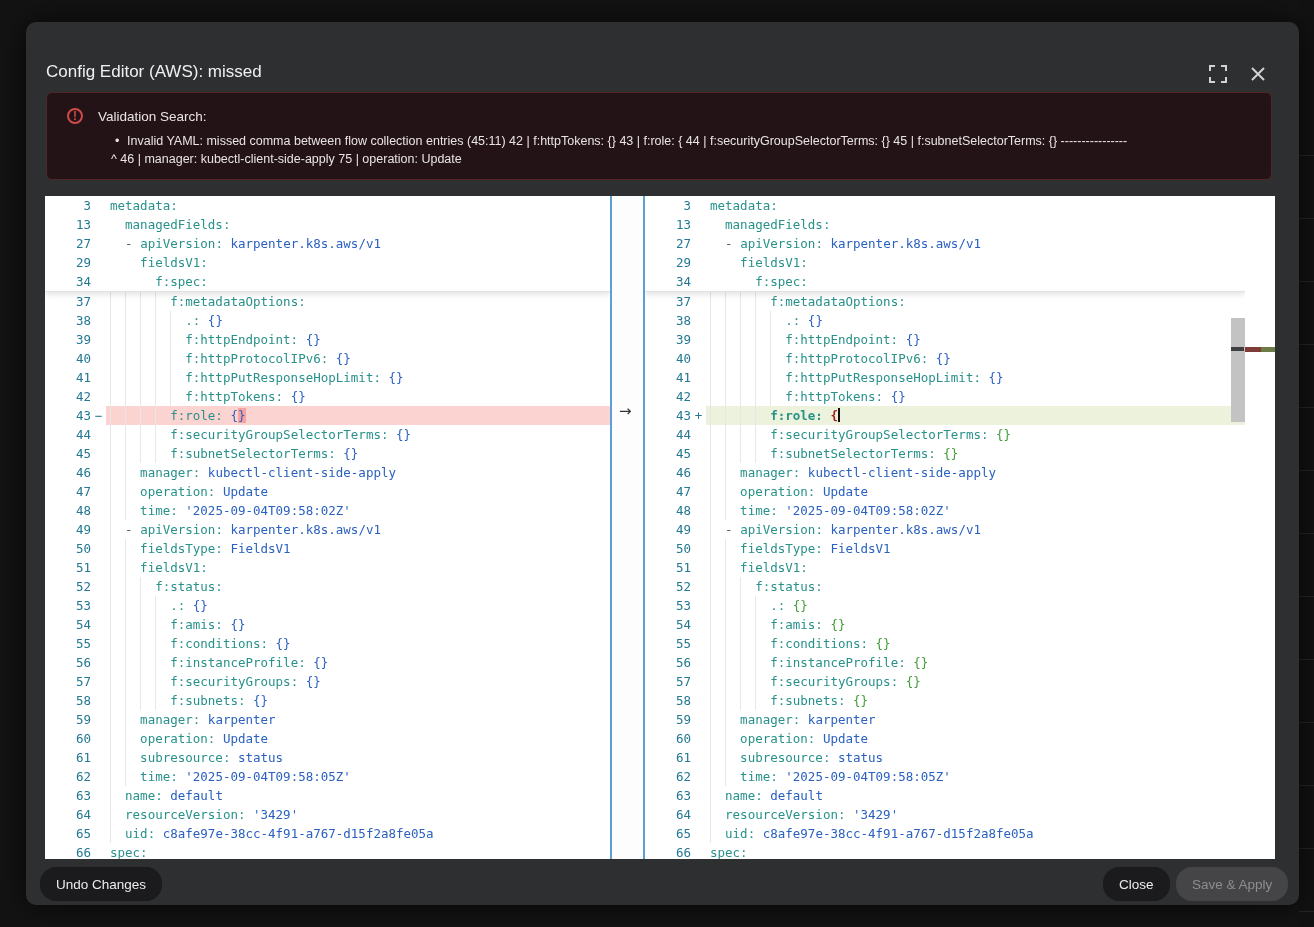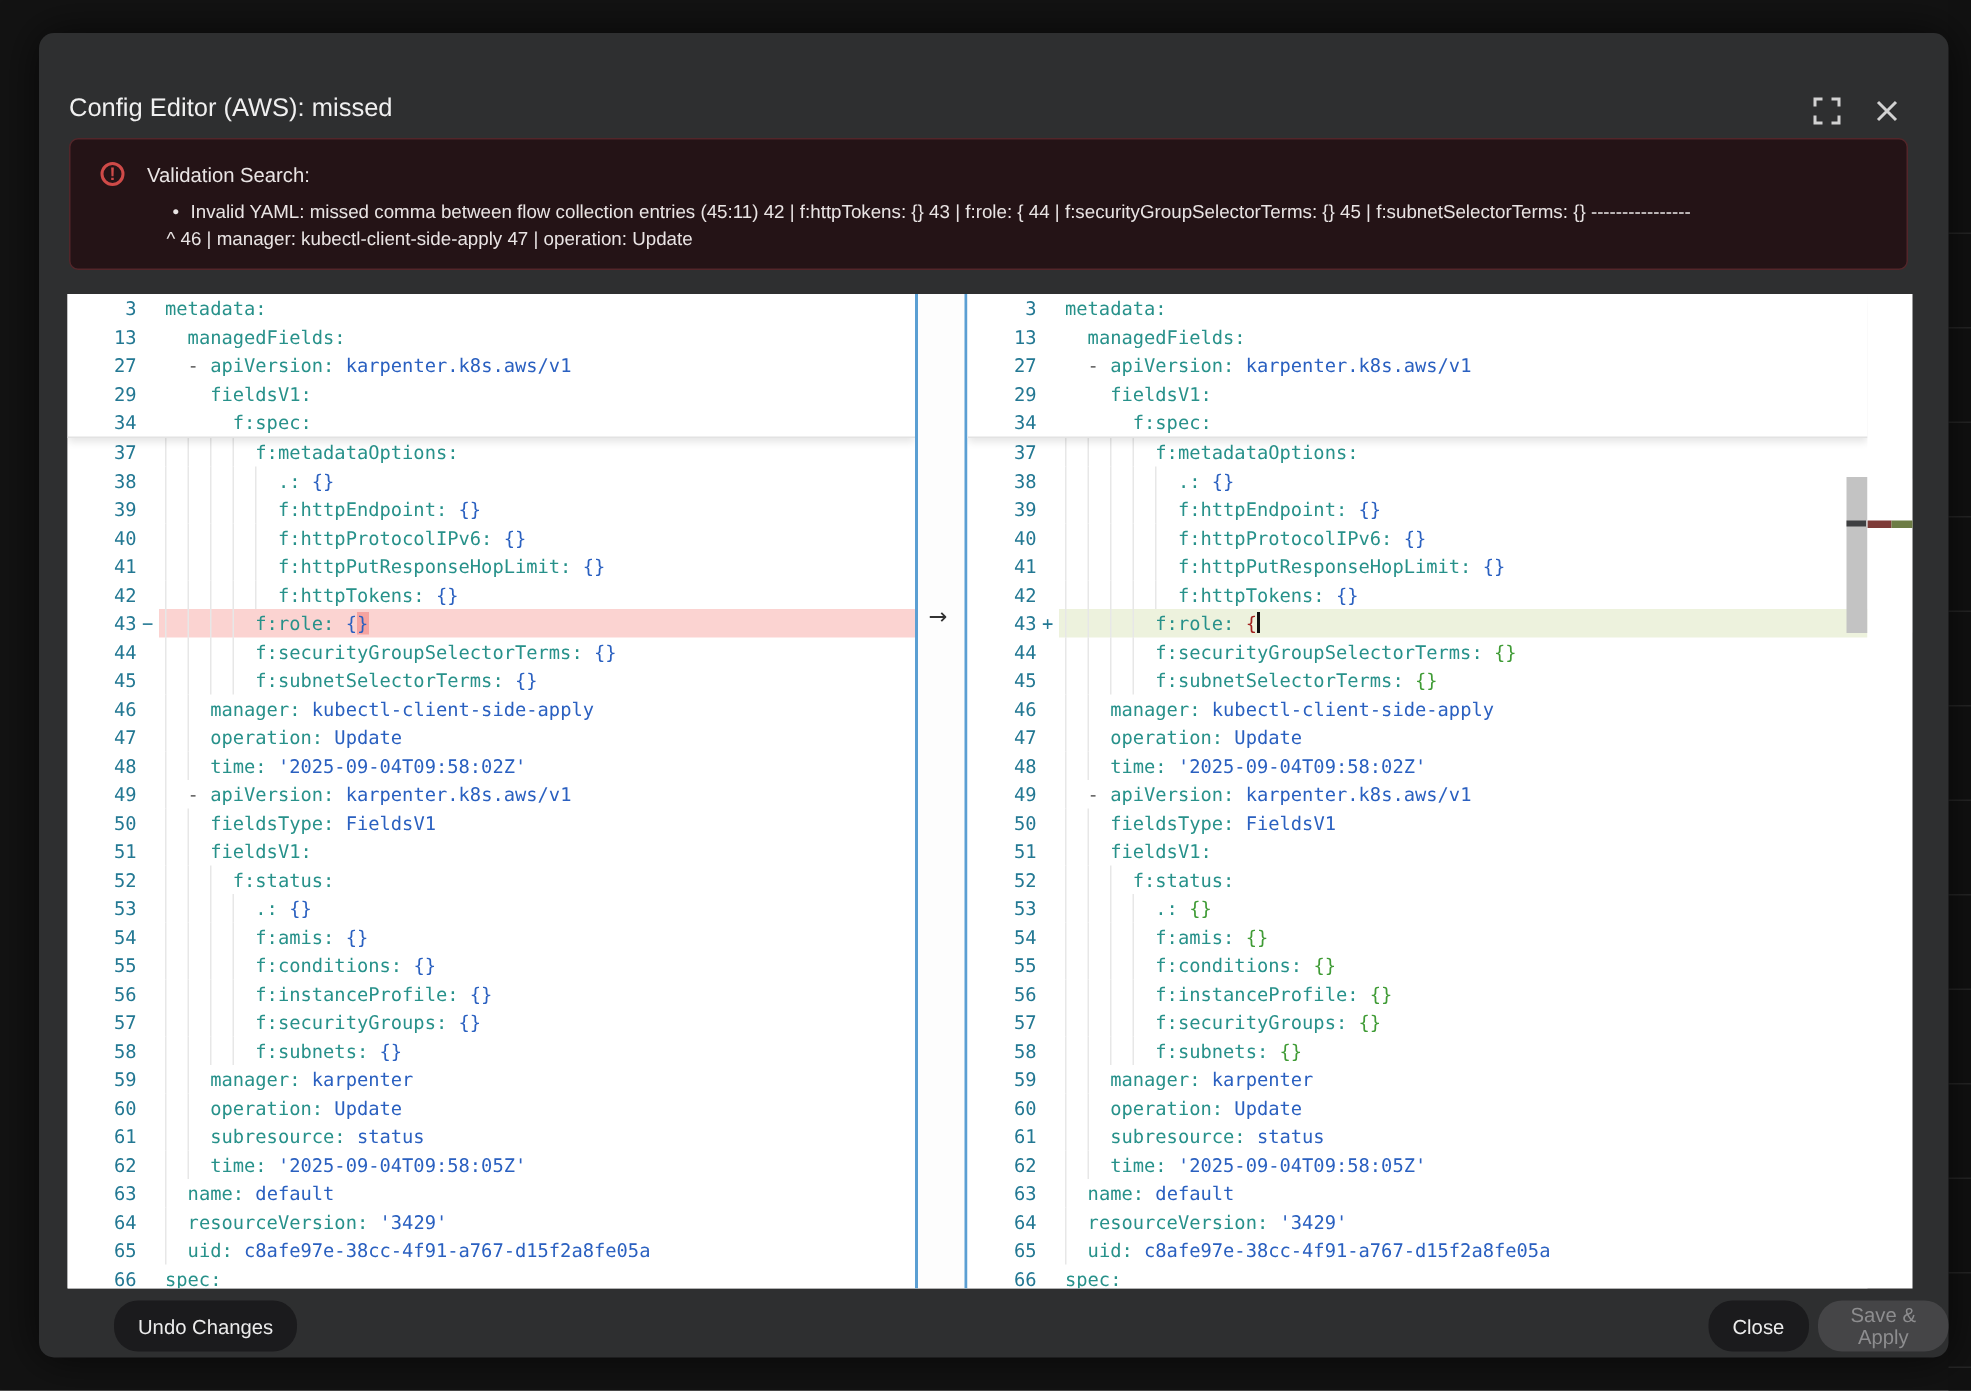--- a/index.html
+++ b/index.html
@@ -63,21 +63,21 @@
   .code { position:relative; flex:1; padding-left:4px; }
   .guide { position:absolute; top:0; width:1px; height:19px; background:#e7e7e7; }
   .seg.k { color:#27918a; }
   .seg.v { color:#2a60c0; }
   .seg.d { color:#5a5a5a; }
   .seg.b { color:#2a60c0; }
   .seg.g { color:#3f9b35; }
   .seg.r { color:#a1201d; }
   .seg.x { color:#2a60c0; background:#f5a3a0; }
   .row.del .code { background:#fbd3d1; }
-  .row.ins .code { background:#edf2dd; }
+  .row.ins .code { background:#edf2dd;font-weight:bold; }
   .cursor { display:inline-block; width:2px; height:14px; background:#111; vertical-align:-2px; }
 
   .sticky { position:relative; z-index:3; background:#fff; border-bottom:1px solid #e2e2e2;
             box-shadow:0 3px 5px rgba(0,0,0,.10); }
 
   
   .strip { position:absolute; right:0; top:0; width:14px; height:663px; z-index:4; }
   #strip-left .frag { position:absolute; left:1px; top:6px; color:#27918a; }
   #strip-left .hatch { position:absolute; left:0; top:26px; width:14px; height:26px;
       background:repeating-linear-gradient(45deg, transparent 0 3px, #d7d7d7 3px 4px); }
@@ -87,21 +87,21 @@
   #slider-right .ruler-dash { left:0; top:29px; background:#3e3f41; }
 
   
   #ov-block { position:absolute; left:1219px; top:296px; width:30px; height:105px;
       background:rgba(255,255,255,0.10); border-radius:2px; cursor:pointer; }
   #ov-red   { position:absolute; left:1219px; top:325px; width:16px; height:5px; background:#7e3b38; }
   #ov-green { position:absolute; left:1235px; top:325px; width:14px; height:5px; background:#6d7c45; }
 
   
   .btn { position:absolute; height:34px; border:none; border-radius:16px; font-size:13.5px;
-         font-family:"Liberation Sans", sans-serif; cursor:pointer; padding:0 16px;margin-left:36px; }
+         font-family:"Liberation Sans", sans-serif; cursor:pointer; padding:0 16px; }
   .btn.dark { background:#1b1b1d; color:#ececec; }
   #undo-btn { left:14px; top:845px; }
   #close2-btn { left:1077px; top:845px; }
   #save-btn { left:1150px; top:845px; background:#454547; color:#8d8d8f; cursor:default; }
 </style>
 </head>
 <body>
 
 <div id="page">
   <div id="grid-right">
@@ -128,21 +128,21 @@
     <path d="M2 7 V2 H7 M13 2 H18 V7 M18 13 V18 H13 M7 18 H2 V13" fill="none" stroke="currentColor" stroke-width="2"></path>
   </svg>
   <svg class="hdr-icon" id="close-btn" viewBox="0 0 20 20">
     <path d="M4 4 L16 16 M16 4 L4 16" fill="none" stroke="currentColor" stroke-width="2"></path>
   </svg>
 
   <div id="banner">
     <div class="bicon">!</div>
     <div class="btitle">Validation Search:</div>
     <div class="bline1">Invalid YAML: missed comma between flow collection entries (45:11) 42 | f:httpTokens: {} 43 | f:role: { 44 | f:securityGroupSelectorTerms: {} 45 | f:subnetSelectorTerms: {} ----------------</div>
-    <div class="bline2">^ 46 | manager: kubectl-client-side-apply 47 | operation: Update</div>
+    <div class="bline2">^ 46 | manager: kubectl-client-side-apply 75 | operation: Update</div>
   </div>
 
   <div id="editor">
     <div class="pane" id="pane-left">
       <div class="sticky" id="sticky-left">
           <div class="row"><span class="ln">3</span><span class="mk"></span><span class="code"><span></span><span class="seg k">metadata:</span></span></div>
           <div class="row"><span class="ln">13</span><span class="mk"></span><span class="code"><span>  </span><span class="seg k">managedFields:</span></span></div>
           <div class="row"><span class="ln">27</span><span class="mk"></span><span class="code"><span>  </span><span class="seg d">- </span><span class="seg k">apiVersion:</span><span class="seg v"> karpenter.k8s.aws/v1</span></span></div>
           <div class="row"><span class="ln">29</span><span class="mk"></span><span class="code"><span>    </span><span class="seg k">fieldsV1:</span></span></div>
           <div class="row"><span class="ln">34</span><span class="mk"></span><span class="code"><span>      </span><span class="seg k">f:spec:</span></span></div>

